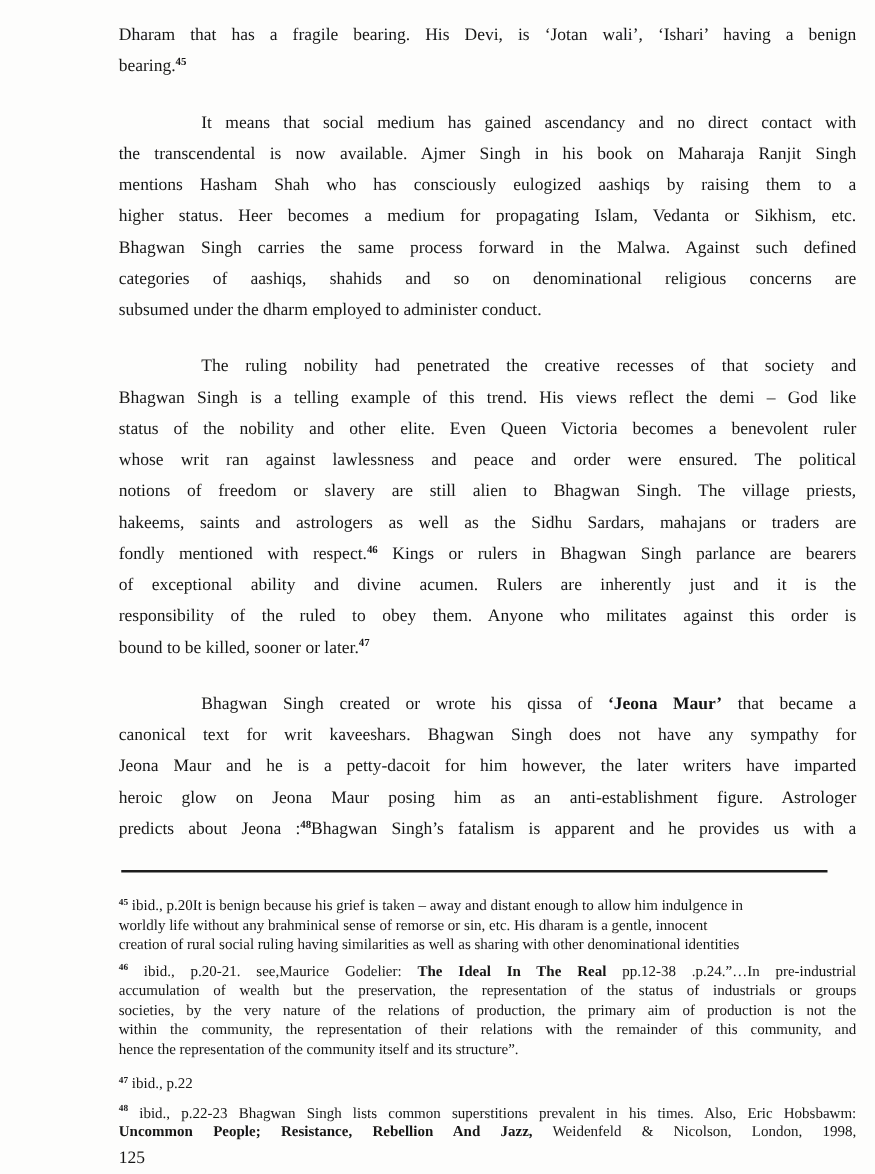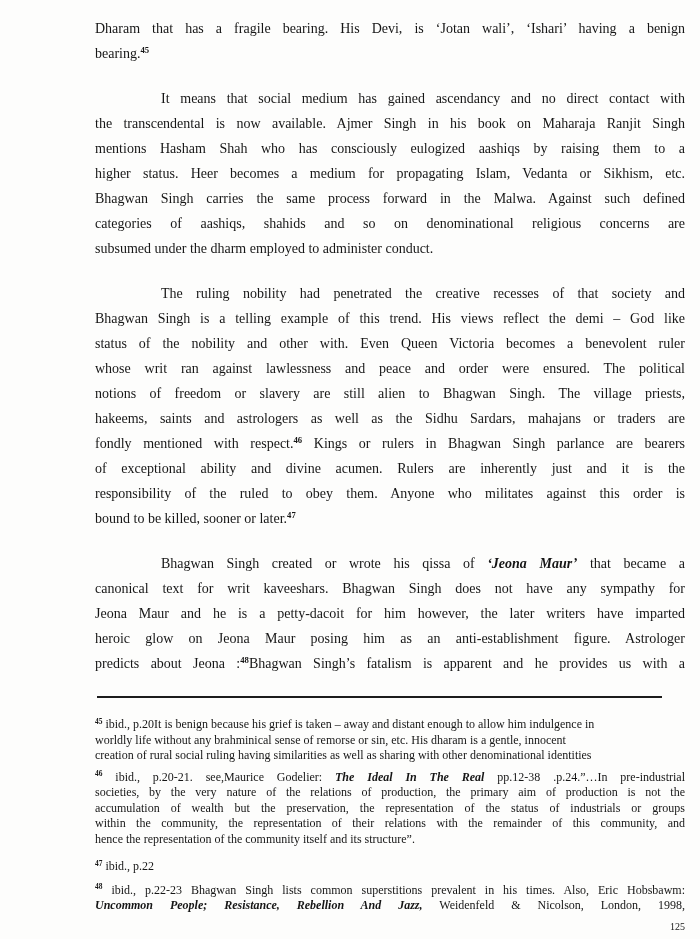--- a/index.html
+++ b/index.html
@@ -44,41 +44,40 @@
   sup {
     font-size: 0.62em;
     font-weight: 700;
     line-height: 0;
     vertical-align: baseline;
     position: relative;
     top: -0.55em;
   }
   .bi {
     font-weight: 700;
-    font-style: italic;
   }
   .fn-rule {
     height: 2px;
     width: 565px;
     margin: 17px 0 19px 2px;
     background: var(--rule, #1c1c1c);
   }
   .fn {
     font-size: 12px;
     line-height: 15.5px;
     margin: 0;
   }
   .fn-46 { margin-top: 6px; }
   .fn-47 { margin-top: 12px; }
   .fn-48 { margin-top: 8px; }
   .page-number {
     margin-top: 4px;
-    font-size: 10px;
+    font-size: 14px;
     line-height: 18px;
-    text-align: right;
+    text-align: left;
   }
 </style>
 </head>
 <body style="--bg: #fdfdfc; --fg: #161616; --rule: #1c1c1c;">
 
 <div class="page">
   <div class="column">
 
     <div class="body-text">
       <div class="para">
@@ -90,21 +89,21 @@
           <div class="line"><span>the transcendental is now available. Ajmer Singh in his book on Maharaja Ranjit Singh</span></div>
           <div class="line"><span>mentions Hasham Shah who has consciously eulogized aashiqs by raising them to a</span></div>
           <div class="line"><span>higher status. Heer becomes a medium for propagating Islam, Vedanta or Sikhism, etc.</span></div>
           <div class="line"><span>Bhagwan Singh carries the same process forward in the Malwa. Against such defined</span></div>
           <div class="line"><span>categories of aashiqs, shahids and so on denominational religious concerns are</span></div>
           <div class="line short"><span>subsumed under the dharm employed to administer conduct.</span></div>
         </div>
       <div class="para">
           <div class="line indent"><span>The ruling nobility had penetrated the creative recesses of that society and</span></div>
           <div class="line"><span>Bhagwan Singh is a telling example of this trend. His views reflect the demi – God like</span></div>
-          <div class="line"><span>status of the nobility and other with. Even Queen Victoria becomes a benevolent ruler</span></div>
+          <div class="line"><span>status of the nobility and other elite. Even Queen Victoria becomes a benevolent ruler</span></div>
           <div class="line"><span>whose writ ran against lawlessness and peace and order were ensured. The political</span></div>
           <div class="line"><span>notions of freedom or slavery are still alien to Bhagwan Singh. The village priests,</span></div>
           <div class="line"><span>hakeems, saints and astrologers as well as the Sidhu Sardars, mahajans or traders are</span></div>
           <div class="line"><span>fondly mentioned with respect.</span><sup>46</sup><span> Kings or rulers in Bhagwan Singh parlance are bearers</span></div>
           <div class="line"><span>of exceptional ability and divine acumen. Rulers are inherently just and it is the</span></div>
           <div class="line"><span>responsibility of the ruled to obey them. Anyone who militates against this order is</span></div>
           <div class="line short"><span>bound to be killed, sooner or later.</span><sup>47</sup></div>
         </div>
       <div class="para">
           <div class="line indent"><span>Bhagwan Singh created or wrote his qissa of </span><span class="bi">‘Jeona Maur’</span><span> that became a</span></div>
@@ -118,22 +117,22 @@
     <div class="fn-rule"></div>
 
     <div class="footnotes">
       <div class="fn fn-45">
           <div class="line short"><sup>45</sup><span> ibid., p.20It is benign because his grief is taken – away and distant enough to allow him indulgence in</span></div>
           <div class="line short"><span>worldly life without any brahminical sense of remorse or sin, etc. His dharam is a gentle, innocent</span></div>
           <div class="line short"><span>creation of rural social ruling having similarities as well as sharing with other denominational identities</span></div>
         </div>
       <div class="fn fn-46">
           <div class="line"><sup>46</sup><span> ibid., p.20-21. see,Maurice Godelier: </span><span class="bi">The Ideal In The Real</span><span> pp.12-38 .p.24.”…In pre-industrial</span></div>
+          <div class="line"><span>accumulation of wealth but the preservation, the representation of the status of industrials or groups</span></div>
           <div class="line"><span>societies, by the very nature of the relations of production, the primary aim of production is not the</span></div>
-          <div class="line"><span>accumulation of wealth but the preservation, the representation of the status of industrials or groups</span></div>
           <div class="line"><span>within the community, the representation of their relations with the remainder of this community, and</span></div>
           <div class="line short"><span>hence the representation of the community itself and its structure”.</span></div>
         </div>
       <div class="fn fn-47">
           <div class="line short"><sup>47</sup><span> ibid., p.22</span></div>
         </div>
       <div class="fn fn-48">
           <div class="line"><sup>48</sup><span> ibid., p.22-23 Bhagwan Singh lists common superstitions prevalent in his times. Also, Eric Hobsbawm:</span></div>
           <div class="line"><span class="bi">Uncommon People; Resistance, Rebellion And Jazz,</span><span> Weidenfeld &amp; Nicolson, London, 1998,</span></div>
         </div>

